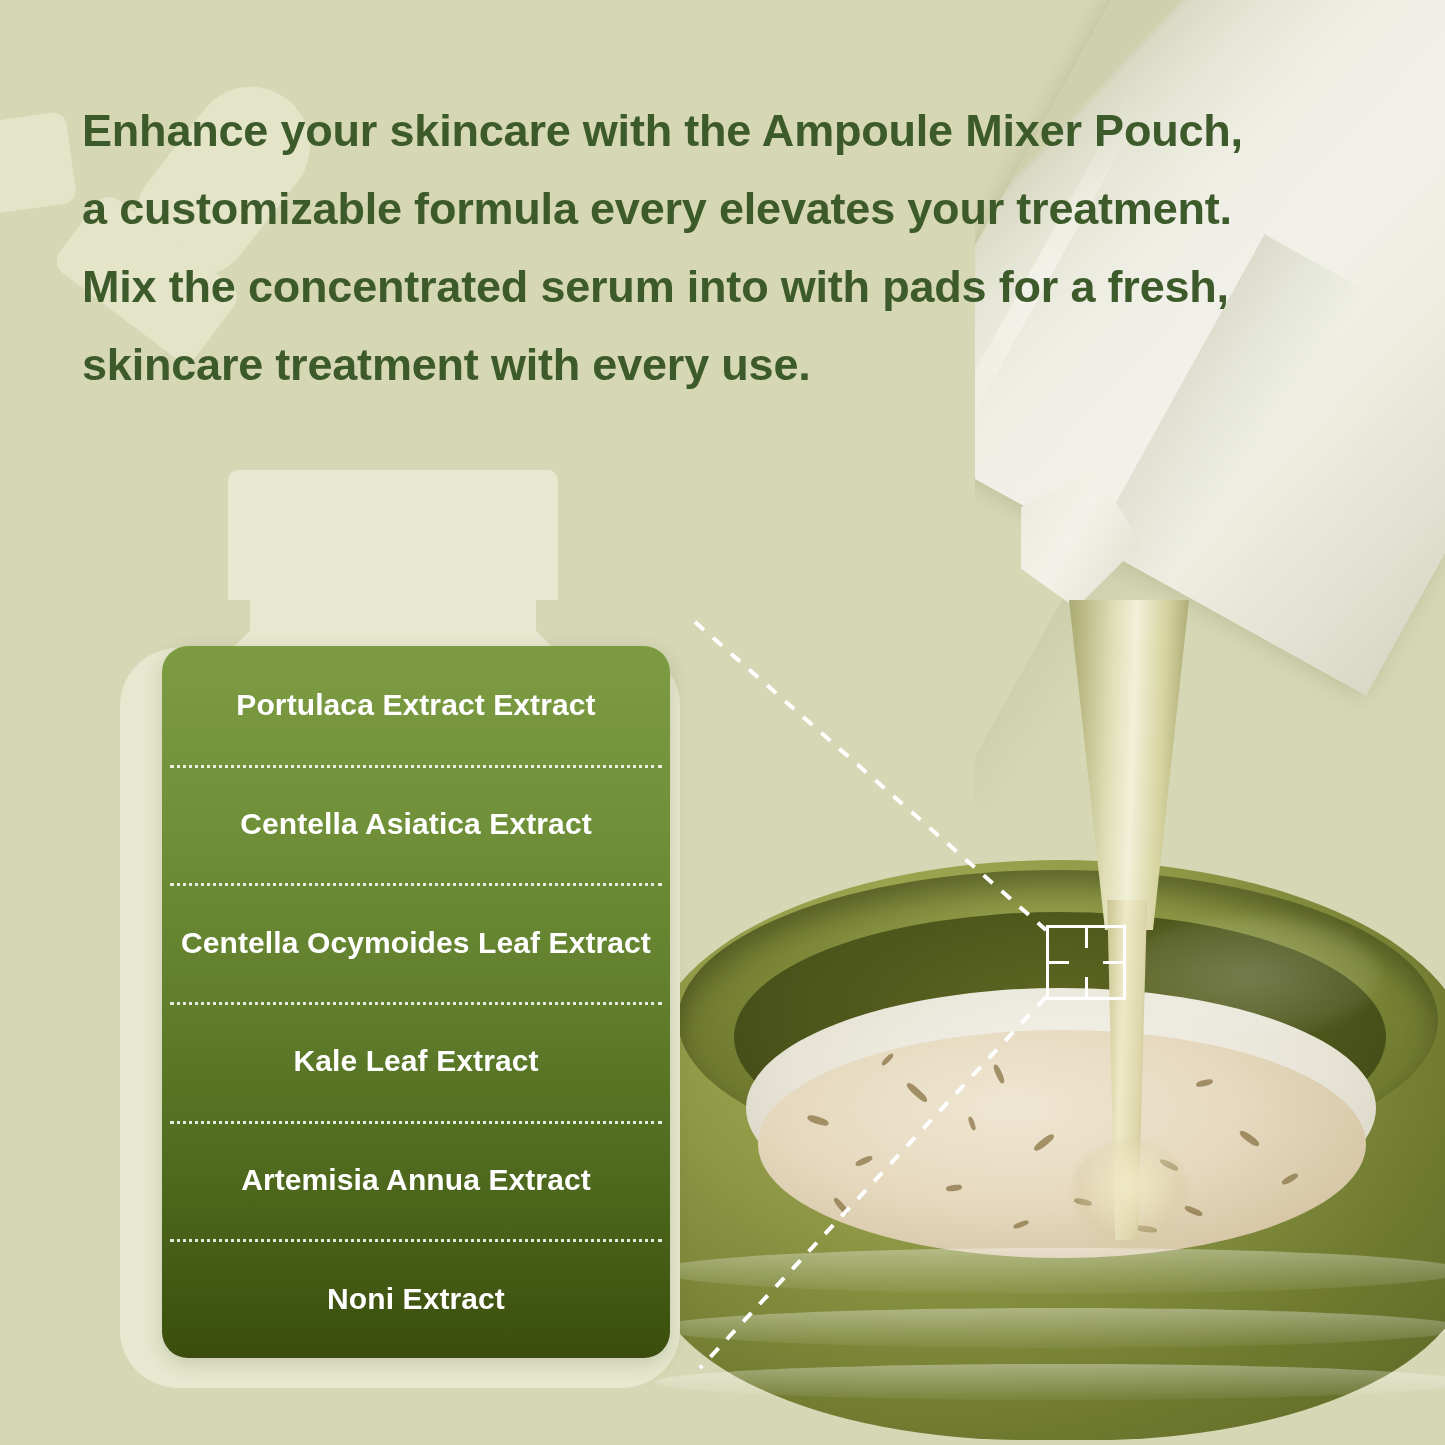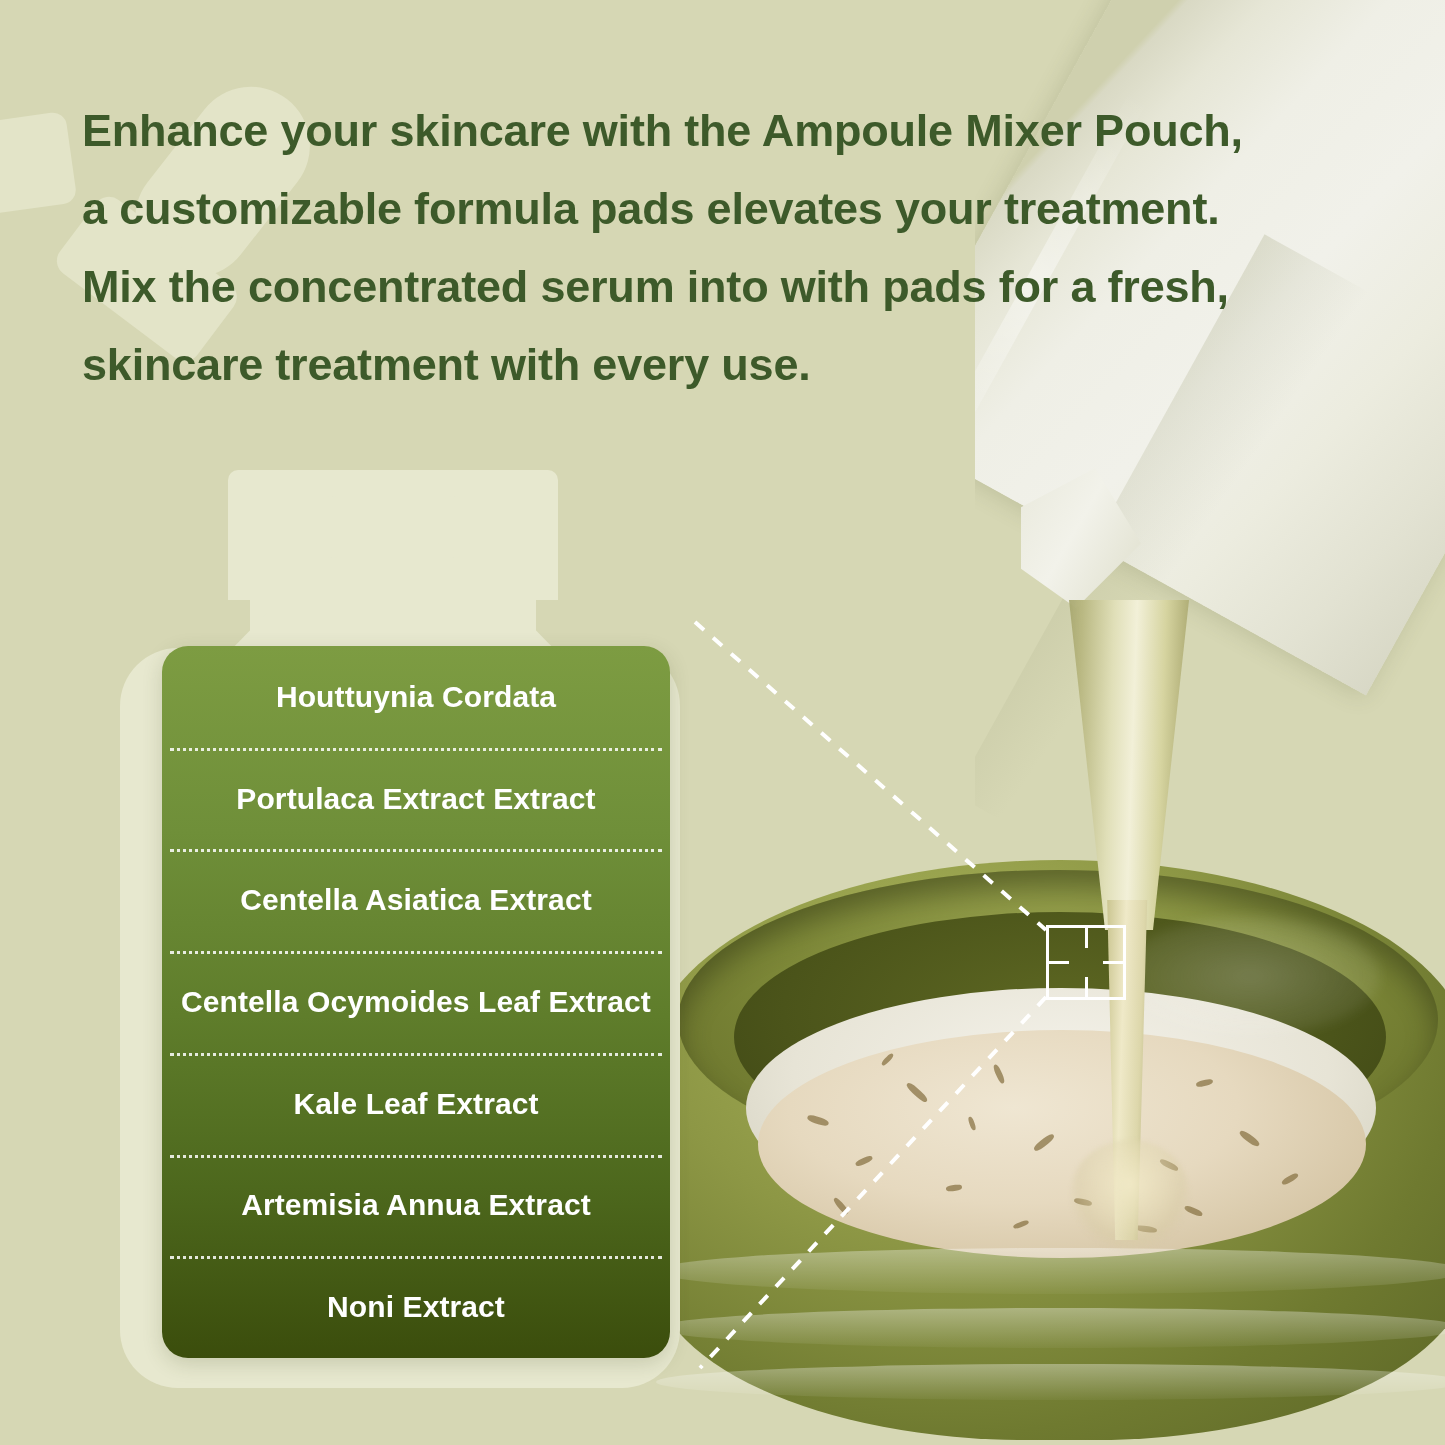--- a/index.html
+++ b/index.html
@@ -461,23 +461,20 @@
     <div class="bottle-cap">
       <div class="bottle-cap-lip-l"></div>
       <div class="bottle-cap-lip-r"></div>
     </div>
     <div class="bottle-shoulder"></div>
     <div class="bottle-body"></div>
   </div>
 
   <div class="panel">
     <div class="ing-row">
-      <span>Houttuynia Cordata</span>
-    </div>
-    <div class="ing-row">
       <span>Portulaca Extract Extract</span>
     </div>
     <div class="ing-row">
       <span>Centella Asiatica Extract</span>
     </div>
     <div class="ing-row">
       <span>Centella Ocymoides Leaf Extract</span>
     </div>
     <div class="ing-row">
       <span>Kale Leaf Extract</span>
@@ -485,21 +482,21 @@
     <div class="ing-row">
       <span>Artemisia Annua Extract</span>
     </div>
     <div class="ing-row">
       <span>Noni Extract</span>
     </div>
   </div>
 
   <div class="headline">
     <div>Enhance your skincare with the Ampoule Mixer Pouch,</div>
-    <div>a customizable formula pads elevates your treatment.</div>
+    <div>a customizable formula every elevates your treatment.</div>
     <div>Mix the concentrated serum into with pads for a fresh,</div>
     <div>skincare treatment with every use.</div>
   </div>
 
   <svg class="connectors" viewBox="0 0 1445 1445">
     <line x1="695" y1="622" x2="1046" y2="930" stroke="#ffffff" stroke-width="4" stroke-dasharray="12 12" stroke-linecap="butt"></line>
     <line x1="1046" y1="997" x2="700" y2="1368" stroke="#ffffff" stroke-width="4" stroke-dasharray="12 12" stroke-linecap="butt"></line>
   </svg>
 
   <div class="reticle">

